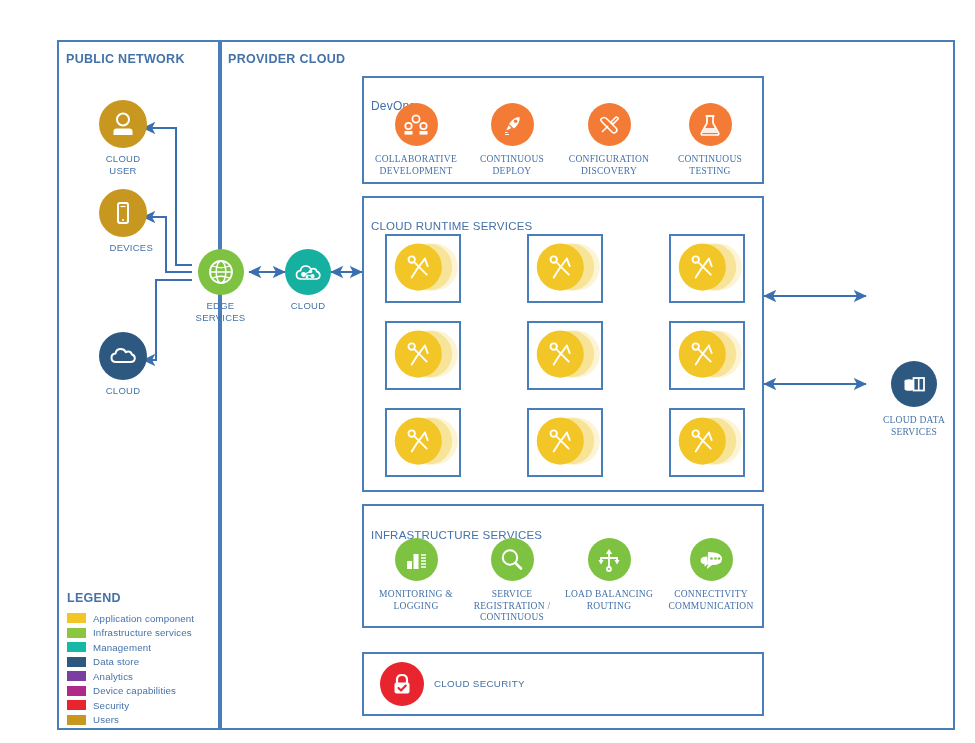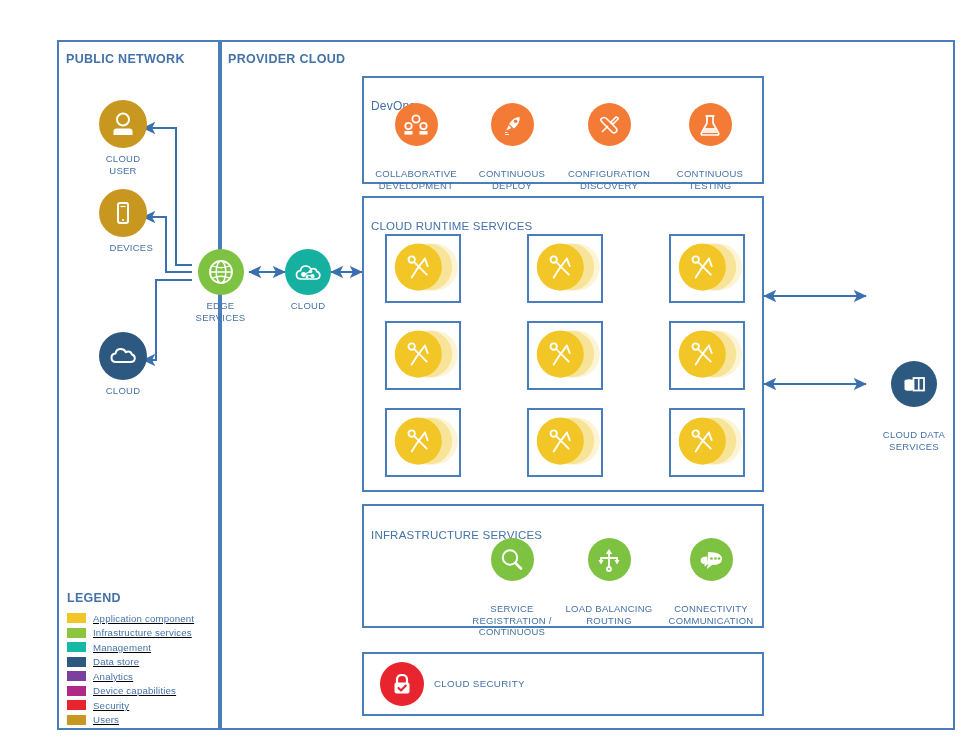--- a/index.html
+++ b/index.html
@@ -14,28 +14,28 @@
   .box{position:absolute;border:2px solid #4a7ebb;background:#fff;box-sizing:border-box;}
   .box-title{position:absolute;font-size:11.5px;color:#4472a8;white-space:nowrap;letter-spacing:.2px;margin-top:16px;}
   .box-title.caps{font-weight:normal;}
 
   .node{position:absolute;text-align:center;}
   .circ{border-radius:50%;margin:0 auto;position:relative;
         display:flex;align-items:center;justify-content:center;}
   .node-label{font-size:9.5px;color:#4472a8;line-height:11.5px;
               letter-spacing:.25px;margin-top:5px;white-space:pre-line;}
   .ico-label{font-size:9.5px;color:#4472a8;line-height:11.5px;letter-spacing:.25px;
-             margin-top:22px;white-space:pre-line;}
+             margin-top:8px;white-space:pre-line;font-family:Liberation Serif, serif;}
 
   .cell{position:absolute;border:2px solid #4a7ebb;background:#fff;box-sizing:border-box;}
   .msvc{position:absolute;left:0;top:0;width:100%;height:100%;}
 
   .legend{position:absolute;}
   .legend-title{font-size:12.5px;font-weight:bold;color:#4472a8;margin-bottom:6px;letter-spacing:.3px;}
-  .legend-row{display:flex;align-items:center;height:14.5px;text-decoration:underline;}
+  .legend-row{display:flex;align-items:center;height:14.5px;}
   .legend-sw{width:19px;height:10px;margin-right:7px;flex:0 0 auto;}
   .legend-tx{font-size:9.7px;color:#4472a8;letter-spacing:.15px;white-space:nowrap;}
 
   svg.overlay{position:absolute;left:0;top:0;width:975px;height:743px;pointer-events:none;}
   .sec-label{position:absolute;font-size:9.8px;color:#4472a8;letter-spacing:.3px;white-space:nowrap;}
 </style>
 </head>
 <body>
 
 <div id="stage">
@@ -330,20 +330,37 @@
           <path d="M29,28 L42,41"></path>
           <path d="M40,24 L31,36 L26,44"></path>
           <path d="M40,24 L43,32"></path>
         </g>
       </svg>
   </div>
 
   <div class="box" style="left:362px;top:496px;width:402px;height:124px;"></div>
   <div class="box-title caps" style="left:371px;top:505px;">INFRASTRUCTURE SERVICES</div>
 
+  <div class="node" style="left:371px;top:530px;width:90px;">
+    <div class="circ" style="width:43px;height:43px;background:#7ec242;">
+      <svg width="28" height="28" viewBox="0 0 28 28">
+          <rect x="5" y="15" width="5" height="8" fill="#fff"></rect>
+          <rect x="11.5" y="8" width="5" height="15" fill="#fff"></rect>
+          <g stroke="#fff" stroke-width="1.5">
+            <line x1="19" y1="9" x2="24" y2="9"></line>
+            <line x1="19" y1="12" x2="24" y2="12"></line>
+            <line x1="19" y1="15" x2="24" y2="15"></line>
+            <line x1="19" y1="18" x2="24" y2="18"></line>
+            <line x1="19" y1="21" x2="24" y2="21"></line>
+          </g>
+        </svg>
+    </div>
+    <div class="ico-label">MONITORING &amp;
+LOGGING</div>
+  </div>
 
   <div class="node" style="left:467px;top:530px;width:90px;">
     <div class="circ" style="width:43px;height:43px;background:#7ec242;">
       <svg width="28" height="28" viewBox="0 0 28 28">
           <circle cx="12" cy="11.5" r="7.2" fill="none" stroke="#fff" stroke-width="2"></circle>
           <line x1="17.3" y1="16.8" x2="23" y2="22.5" stroke="#fff" stroke-width="2.6" stroke-linecap="round"></line>
         </svg>
     </div>
     <div class="ico-label">SERVICE
 REGISTRATION /

